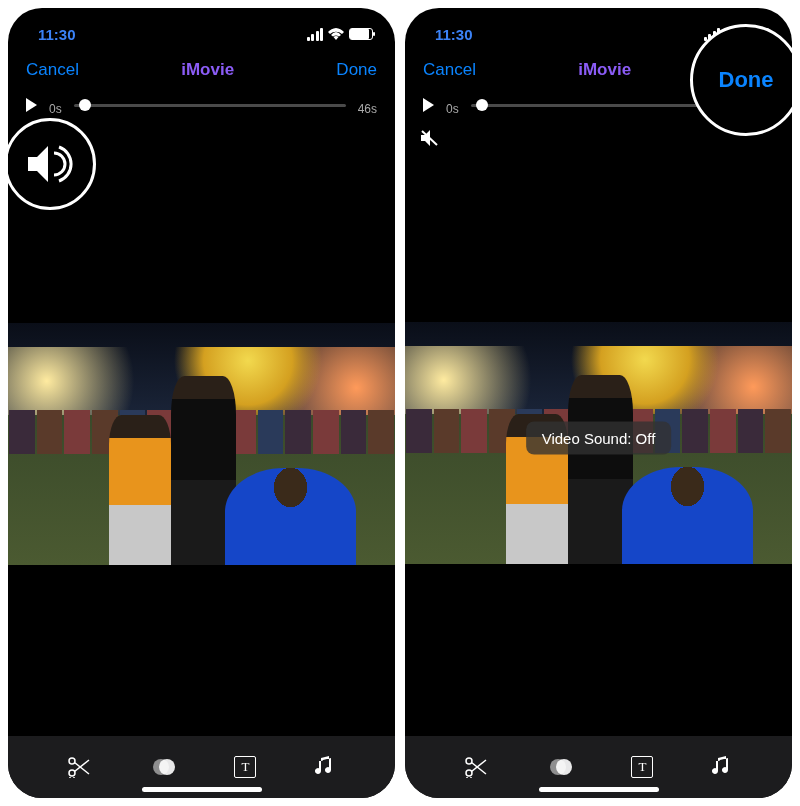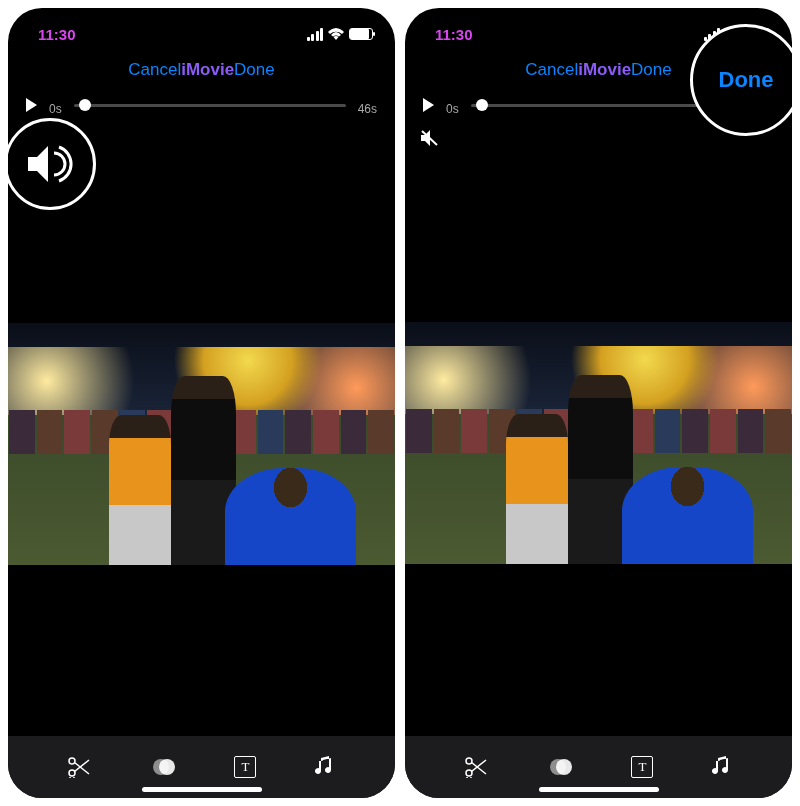--- a/index.html
+++ b/index.html
@@ -19,21 +19,21 @@
       position: relative;
       overflow: hidden;
       display: flex;
       flex-direction: column;
     }
     .status-bar {
       display: flex;
       justify-content: space-between;
       align-items: center;
       padding: 14px 22px 2px 30px;
-      color: #d946ef;
+      color: #3b82f6;
       font-size: 15px;
       font-weight: 600;
       height: 40px;
     }
     .status-right {
       display: flex;
       align-items: center;
       gap: 5px;
     }
     .signal-bars {
@@ -56,21 +56,21 @@
       border: 1.5px solid #fff; border-radius: 3px;
       position: relative;
     }
     .battery::after {
       content: ""; position: absolute; right: -3px; top: 3px;
       width: 2px; height: 4px; background: #fff; border-radius: 1px;
     }
     .battery-fill { background: #fff; height: 100%; width: 85%; border-radius: 1px; }
     .nav-bar {
       display: flex;
-      justify-content: center;
+      justify-content: space-between;
       align-items: center;
       padding: 10px 18px;
       height: 44px;
     }
     .nav-link { color: #0a84ff; font-size: 17px; }
     .nav-title { color: #8b5cf6; font-size: 17px; font-weight: 600; }
     .timeline {
       display: flex;
       align-items: center;
       padding: 4px 18px 8px 18px;
@@ -335,20 +335,21 @@
           <span></span>
           <span></span>
           <span></span>
           <span></span>
           <span></span>
           <span></span>
         </div>
       <div class="person p-orange"></div>
       <div class="person p-black"></div>
       <div class="person p-blue"></div>
+      <div class="sound-overlay">Video Sound: Off</div>
     </div>
   </div>
 
   <div class="toolbar">
     <div class="tool">
       <svg width="26" height="22" viewBox="0 0 26 22" fill="none" stroke="#fff" stroke-width="1.5">
         <circle cx="5" cy="5" r="3"></circle>
           <circle cx="5" cy="17" r="3"></circle>
         <line x1="7.5" y1="6.5" x2="22" y2="18"></line>
           <line x1="7.5" y1="15.5" x2="22" y2="4"></line>

